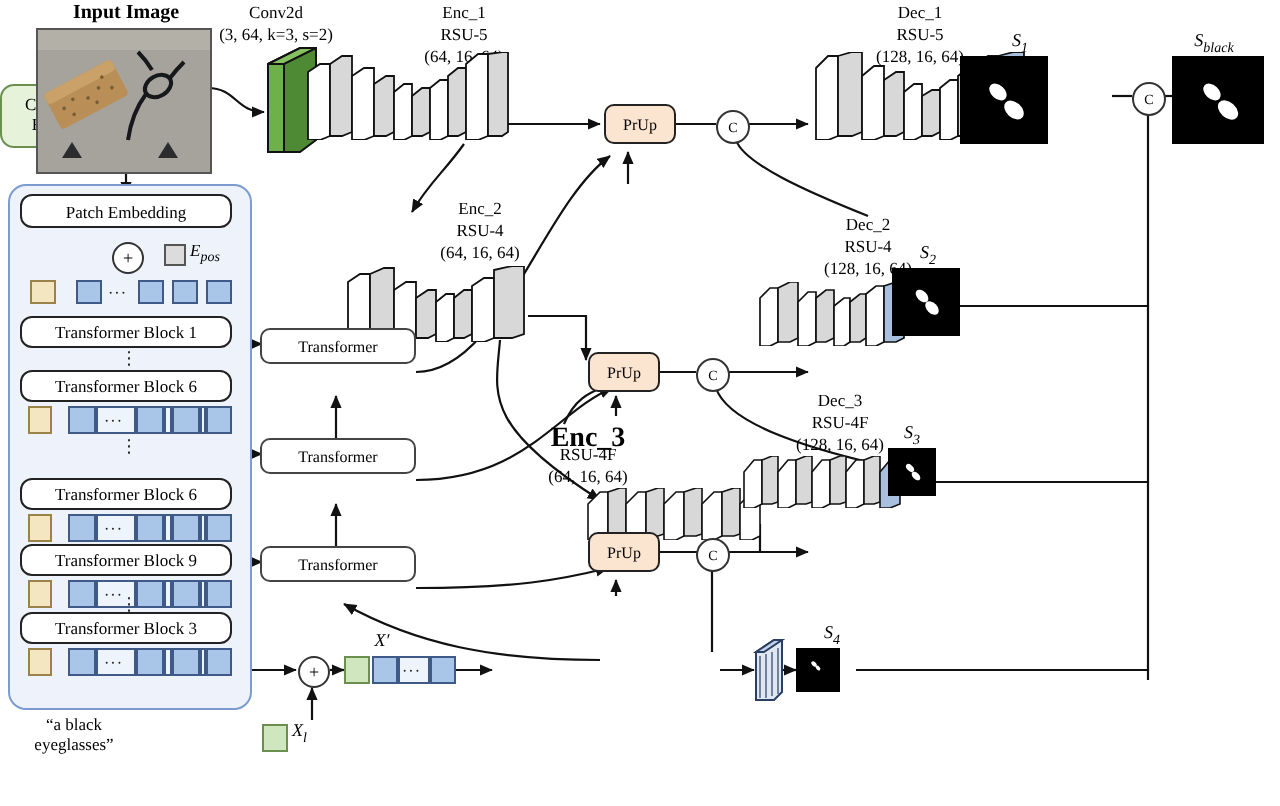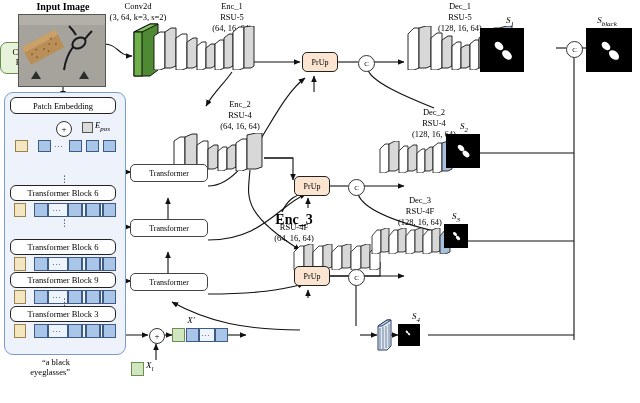--- a/index.html
+++ b/index.html
@@ -26,21 +26,21 @@
   .tok.grn{background:#cfe6bf;border-color:#6a8f4e;}
   .dots{position:absolute;font-size:8px;letter-spacing:.5px;color:#222;}
   .vdots{position:absolute;font-size:9px;color:#222;line-height:.6;}
   .sq{position:absolute;background:#000;border:1px solid #000;box-sizing:border-box;}
   .sub{font-size:7px;vertical-align:sub;}
   .ital{font-style:italic;}
   .cmark{position:absolute;border:1px solid #333;border-radius:50%;background:#fff;
          display:flex;align-items:center;justify-content:center;font-size:7px;}
   .plusm{position:absolute;border:1px solid #333;border-radius:50%;background:#fff;
          display:flex;align-items:center;justify-content:center;font-size:9px;}
-  .quote{position:absolute;font-size:8.5px;line-height:1.15;text-align:right;}
+  .quote{position:absolute;font-size:8.5px;line-height:1.15;text-align:center;}
   .title{font-weight:bold;}
   .photo{position:absolute;background:#9d9a93;border:1px solid #555;overflow:hidden;}
 </style>
 </head>
 <body>
 
 <div id="page">
 
   <svg class="wires" viewBox="0 0 640 403">
     <defs>
@@ -516,20 +516,21 @@
 
   <div>
     <div class="tok cls" style="left:15px;top:140px;width:13px;height:12px;"></div>
     <div class="tok" style="left:38px;top:140px;width:13px;height:12px;"></div>
     <div class="dots" style="left:54px;top:142px;">···</div>
     <div class="tok" style="left:69px;top:140px;width:13px;height:12px;"></div>
     <div class="tok" style="left:86px;top:140px;width:13px;height:12px;"></div>
     <div class="tok" style="left:103px;top:140px;width:13px;height:12px;"></div>
   </div>
 
+  <div class="rbox" style="left:10px;top:158px;width:106px;height:16px;">Transformer Block 1</div>
   <div class="vdots" style="left:60px;top:177px;">⋮</div>
 
   <div class="rbox" style="left:10px;top:185px;width:106px;height:16px;">Transformer Block 6</div>
   <div>
     <div class="tok cls" style="left:14px;top:203px;width:12px;height:14px;"></div>
     <div class="tok" style="left:34px;top:203px;width:14px;height:14px;"></div>
     <div class="tok pale" style="left:48px;top:203px;width:20px;height:14px;"></div>
     <div class="dots" style="left:52px;top:206px;">···</div>
     <div class="tok" style="left:68px;top:203px;width:14px;height:14px;"></div>
     <div class="tok pale" style="left:82px;top:203px;width:4px;height:14px;"></div>

